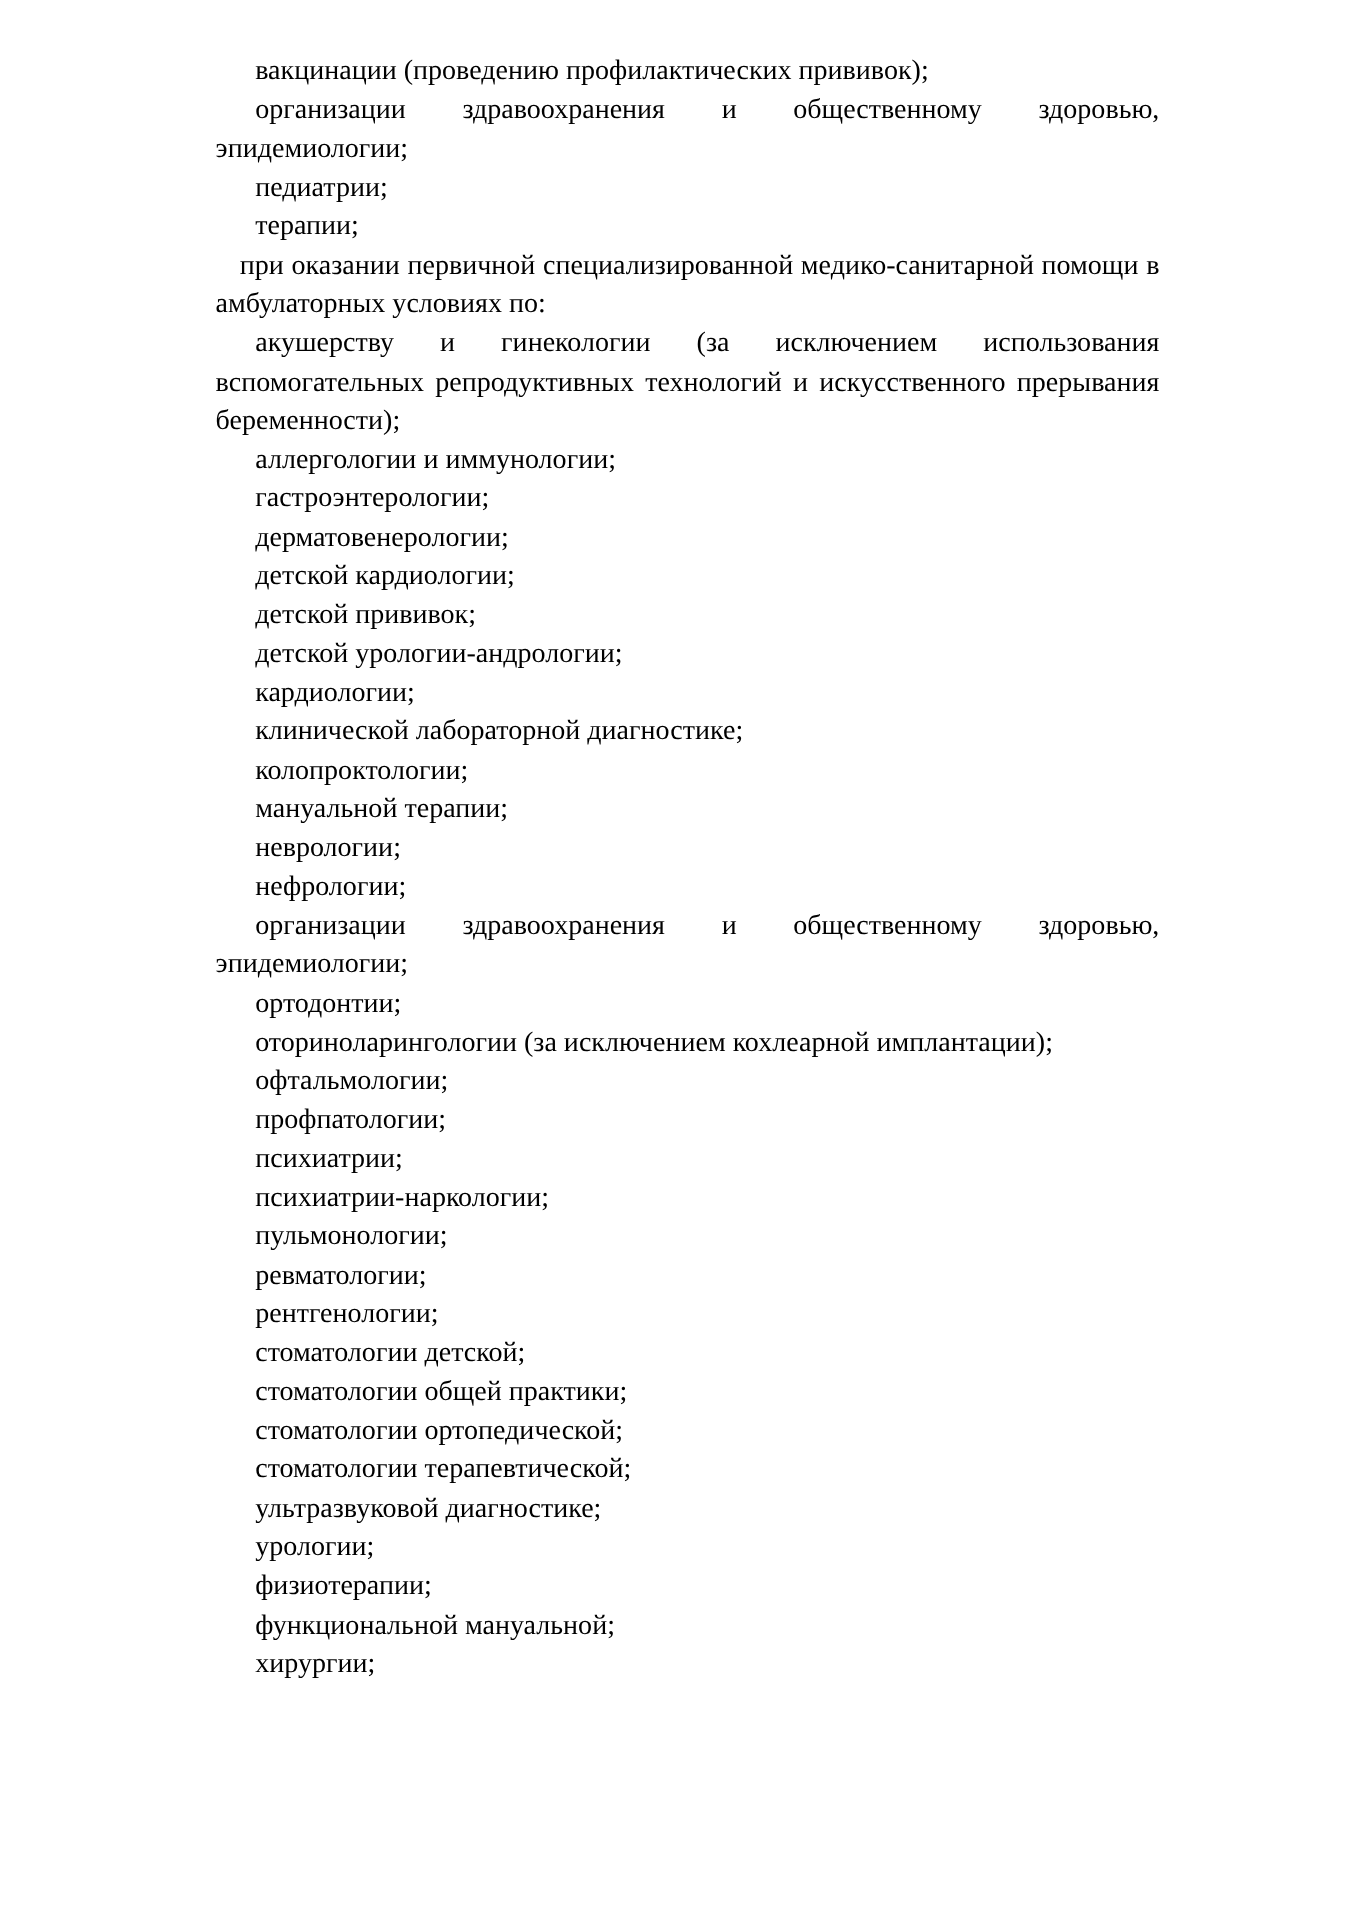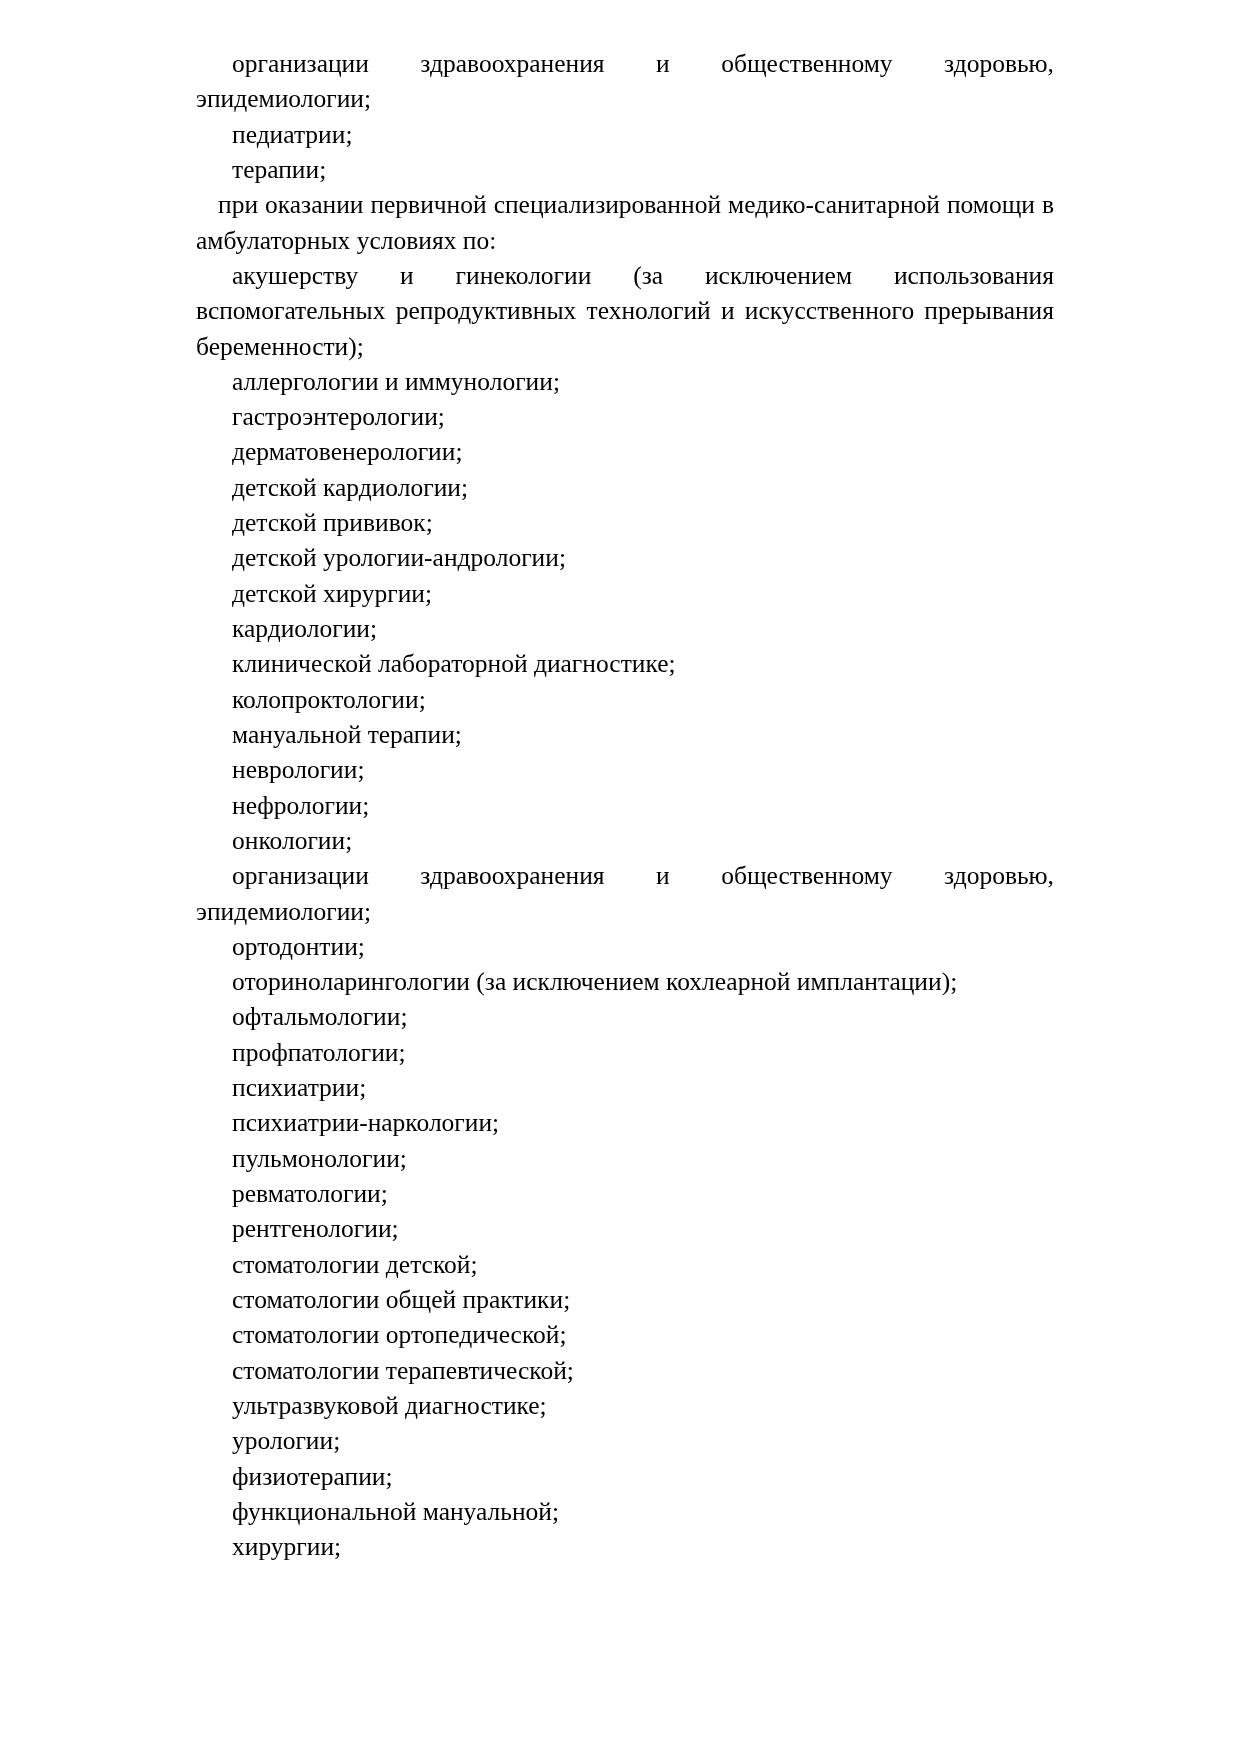--- a/index.html
+++ b/index.html
@@ -34,42 +34,41 @@
   .indent-para {
     text-indent: 22px;
   }
 </style>
 </head>
 <body>
 
 <div class="page">
   <div class="doc-body">
 
+    <p class="indent-list">вакцинации (проведению профилактических прививок);</p>
     <p class="indent-list">организации здравоохранения и общественному здоровью, эпидемиологии;</p>
     <p class="indent-list">педиатрии;</p>
     <p class="indent-list">терапии;</p>
 
     <p class="indent-para">при оказании первичной специализированной медико-санитарной помощи в амбулаторных условиях по:</p>
 
     <p class="indent-list">акушерству и гинекологии (за исключением использования вспомогательных репродуктивных технологий и искусственного прерывания беременности);</p>
 
     <p class="indent-list">аллергологии и иммунологии;</p>
     <p class="indent-list">гастроэнтерологии;</p>
     <p class="indent-list">дерматовенерологии;</p>
     <p class="indent-list">детской кардиологии;</p>
     <p class="indent-list">детской прививок;</p>
     <p class="indent-list">детской урологии-андрологии;</p>
-    <p class="indent-list">детской хирургии;</p>
     <p class="indent-list">кардиологии;</p>
     <p class="indent-list">клинической лабораторной диагностике;</p>
     <p class="indent-list">колопроктологии;</p>
     <p class="indent-list">мануальной терапии;</p>
     <p class="indent-list">неврологии;</p>
     <p class="indent-list">нефрологии;</p>
-    <p class="indent-list">онкологии;</p>
     <p class="indent-list">организации здравоохранения и общественному здоровью, эпидемиологии;</p>
     <p class="indent-list">ортодонтии;</p>
     <p class="indent-list">оториноларингологии (за исключением кохлеарной имплантации);</p>
     <p class="indent-list">офтальмологии;</p>
     <p class="indent-list">профпатологии;</p>
     <p class="indent-list">психиатрии;</p>
     <p class="indent-list">психиатрии-наркологии;</p>
     <p class="indent-list">пульмонологии;</p>
     <p class="indent-list">ревматологии;</p>
     <p class="indent-list">рентгенологии;</p>

